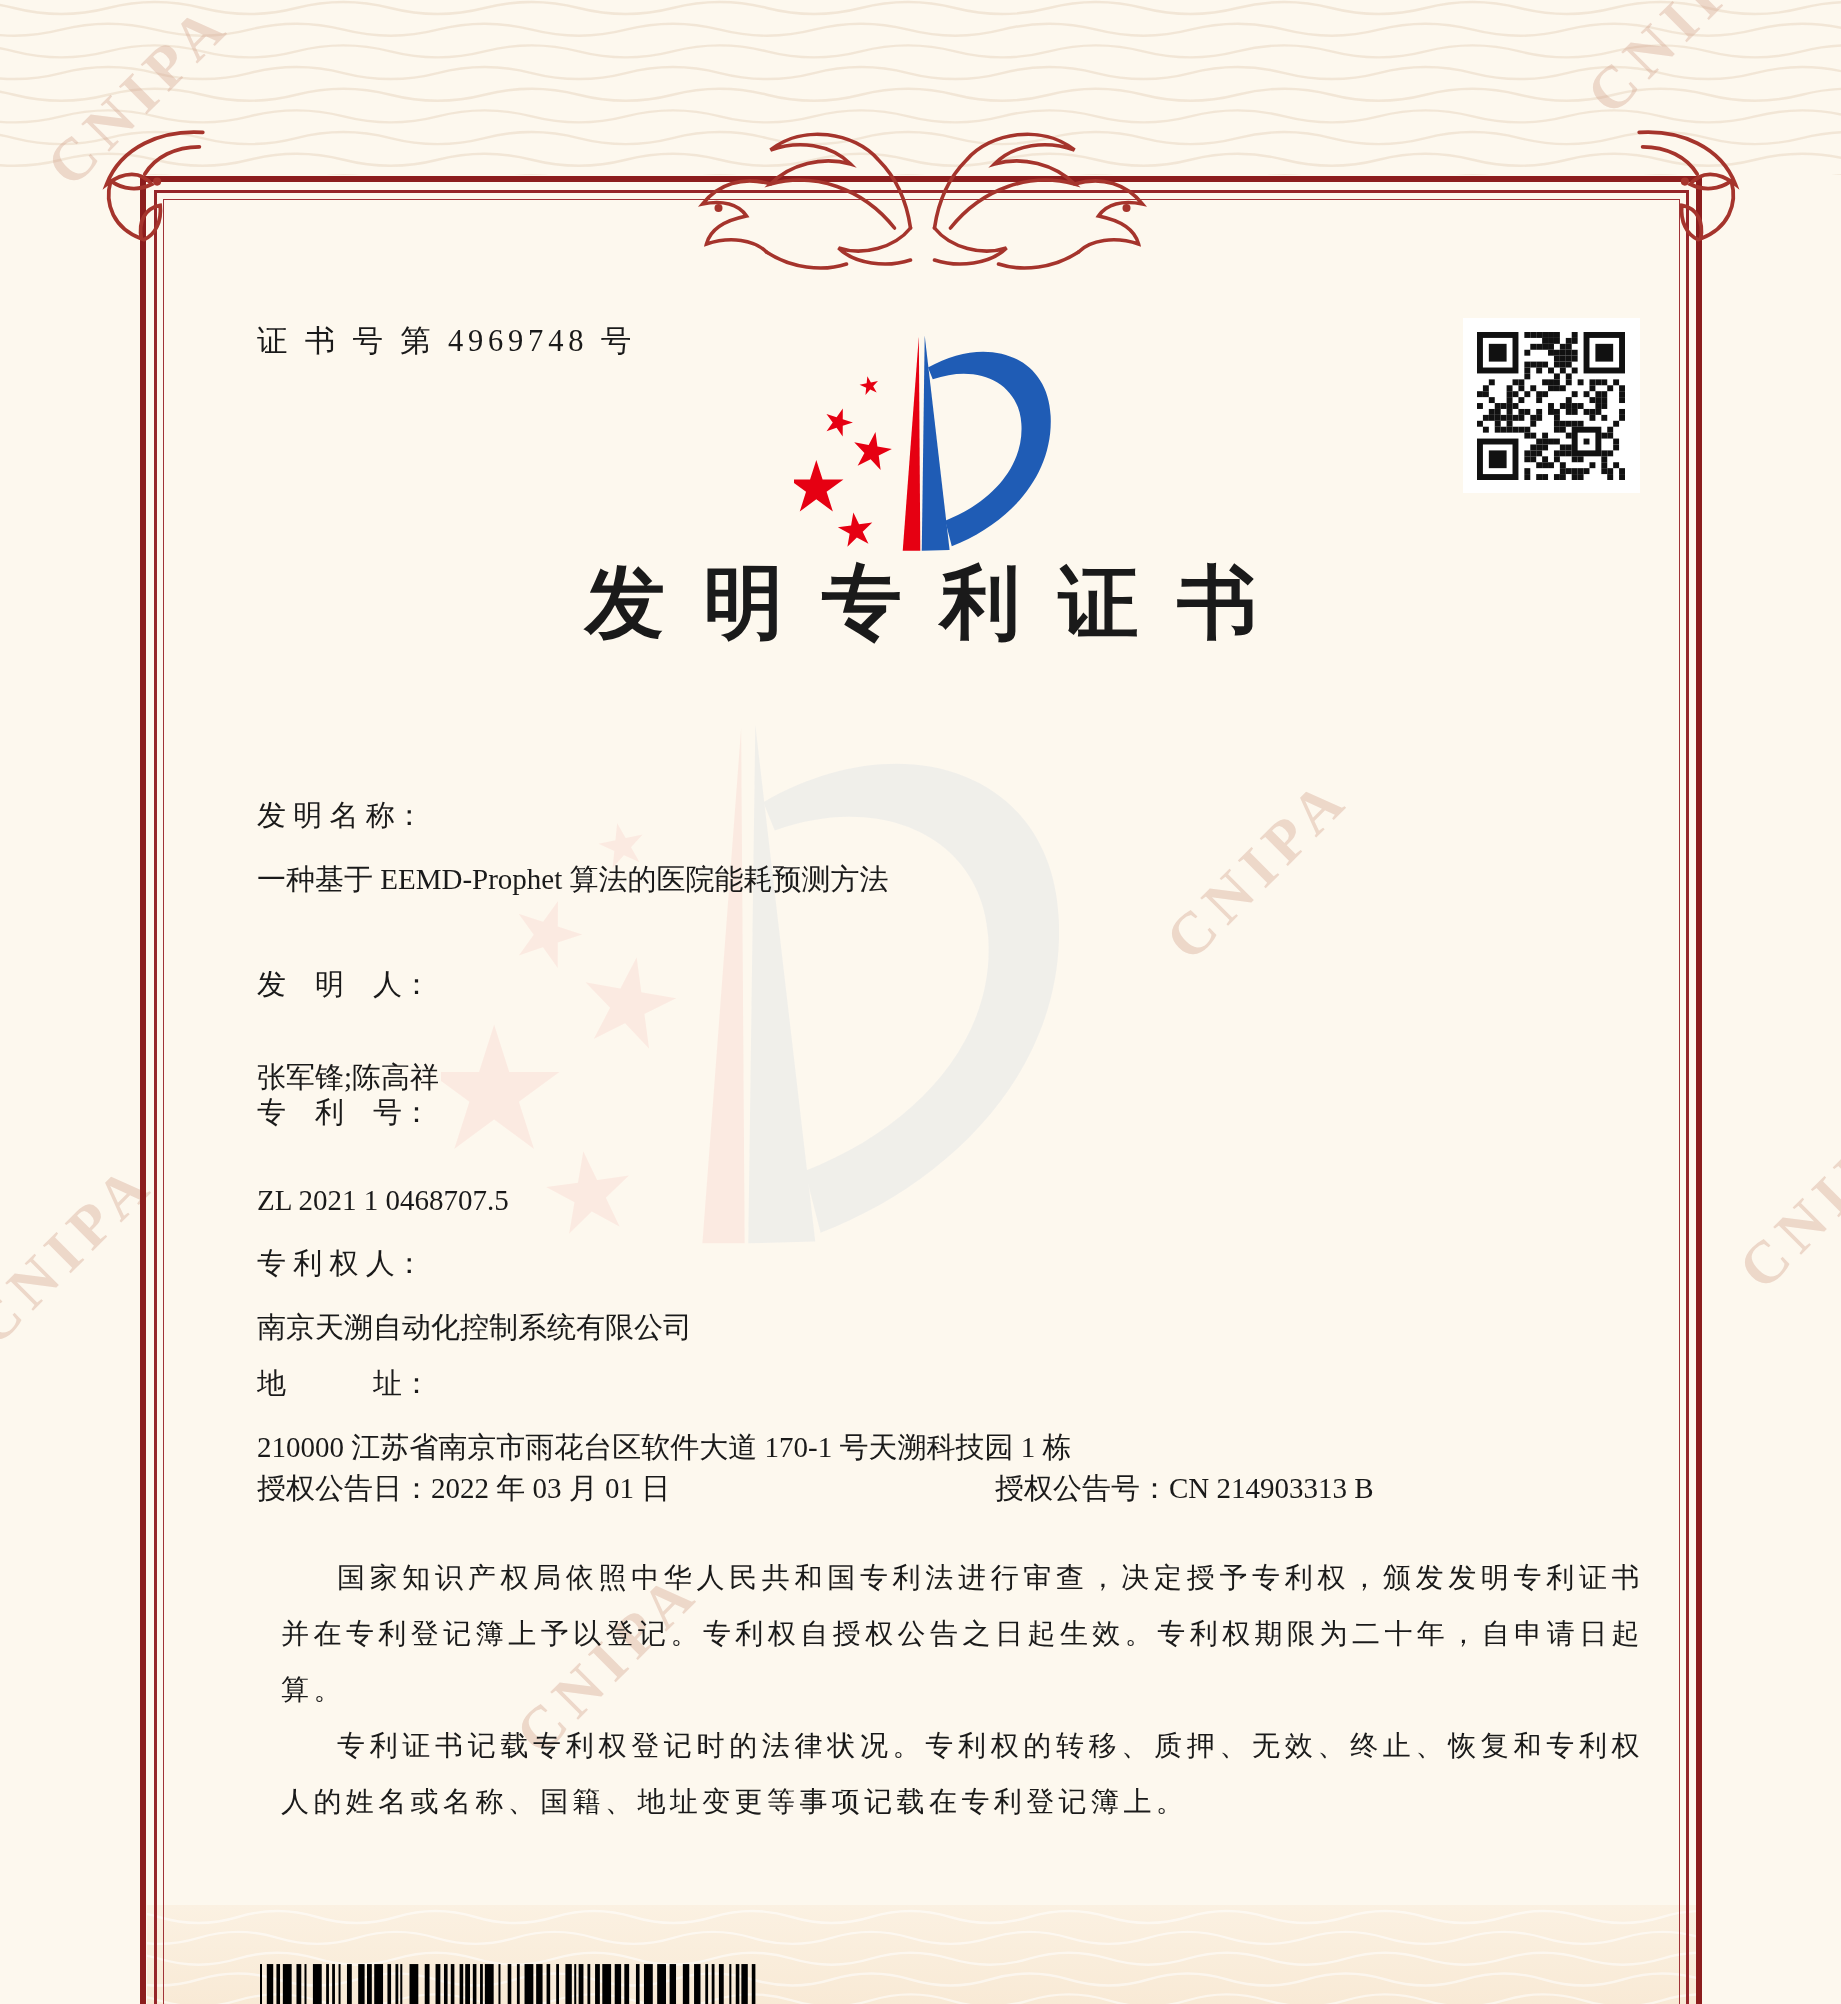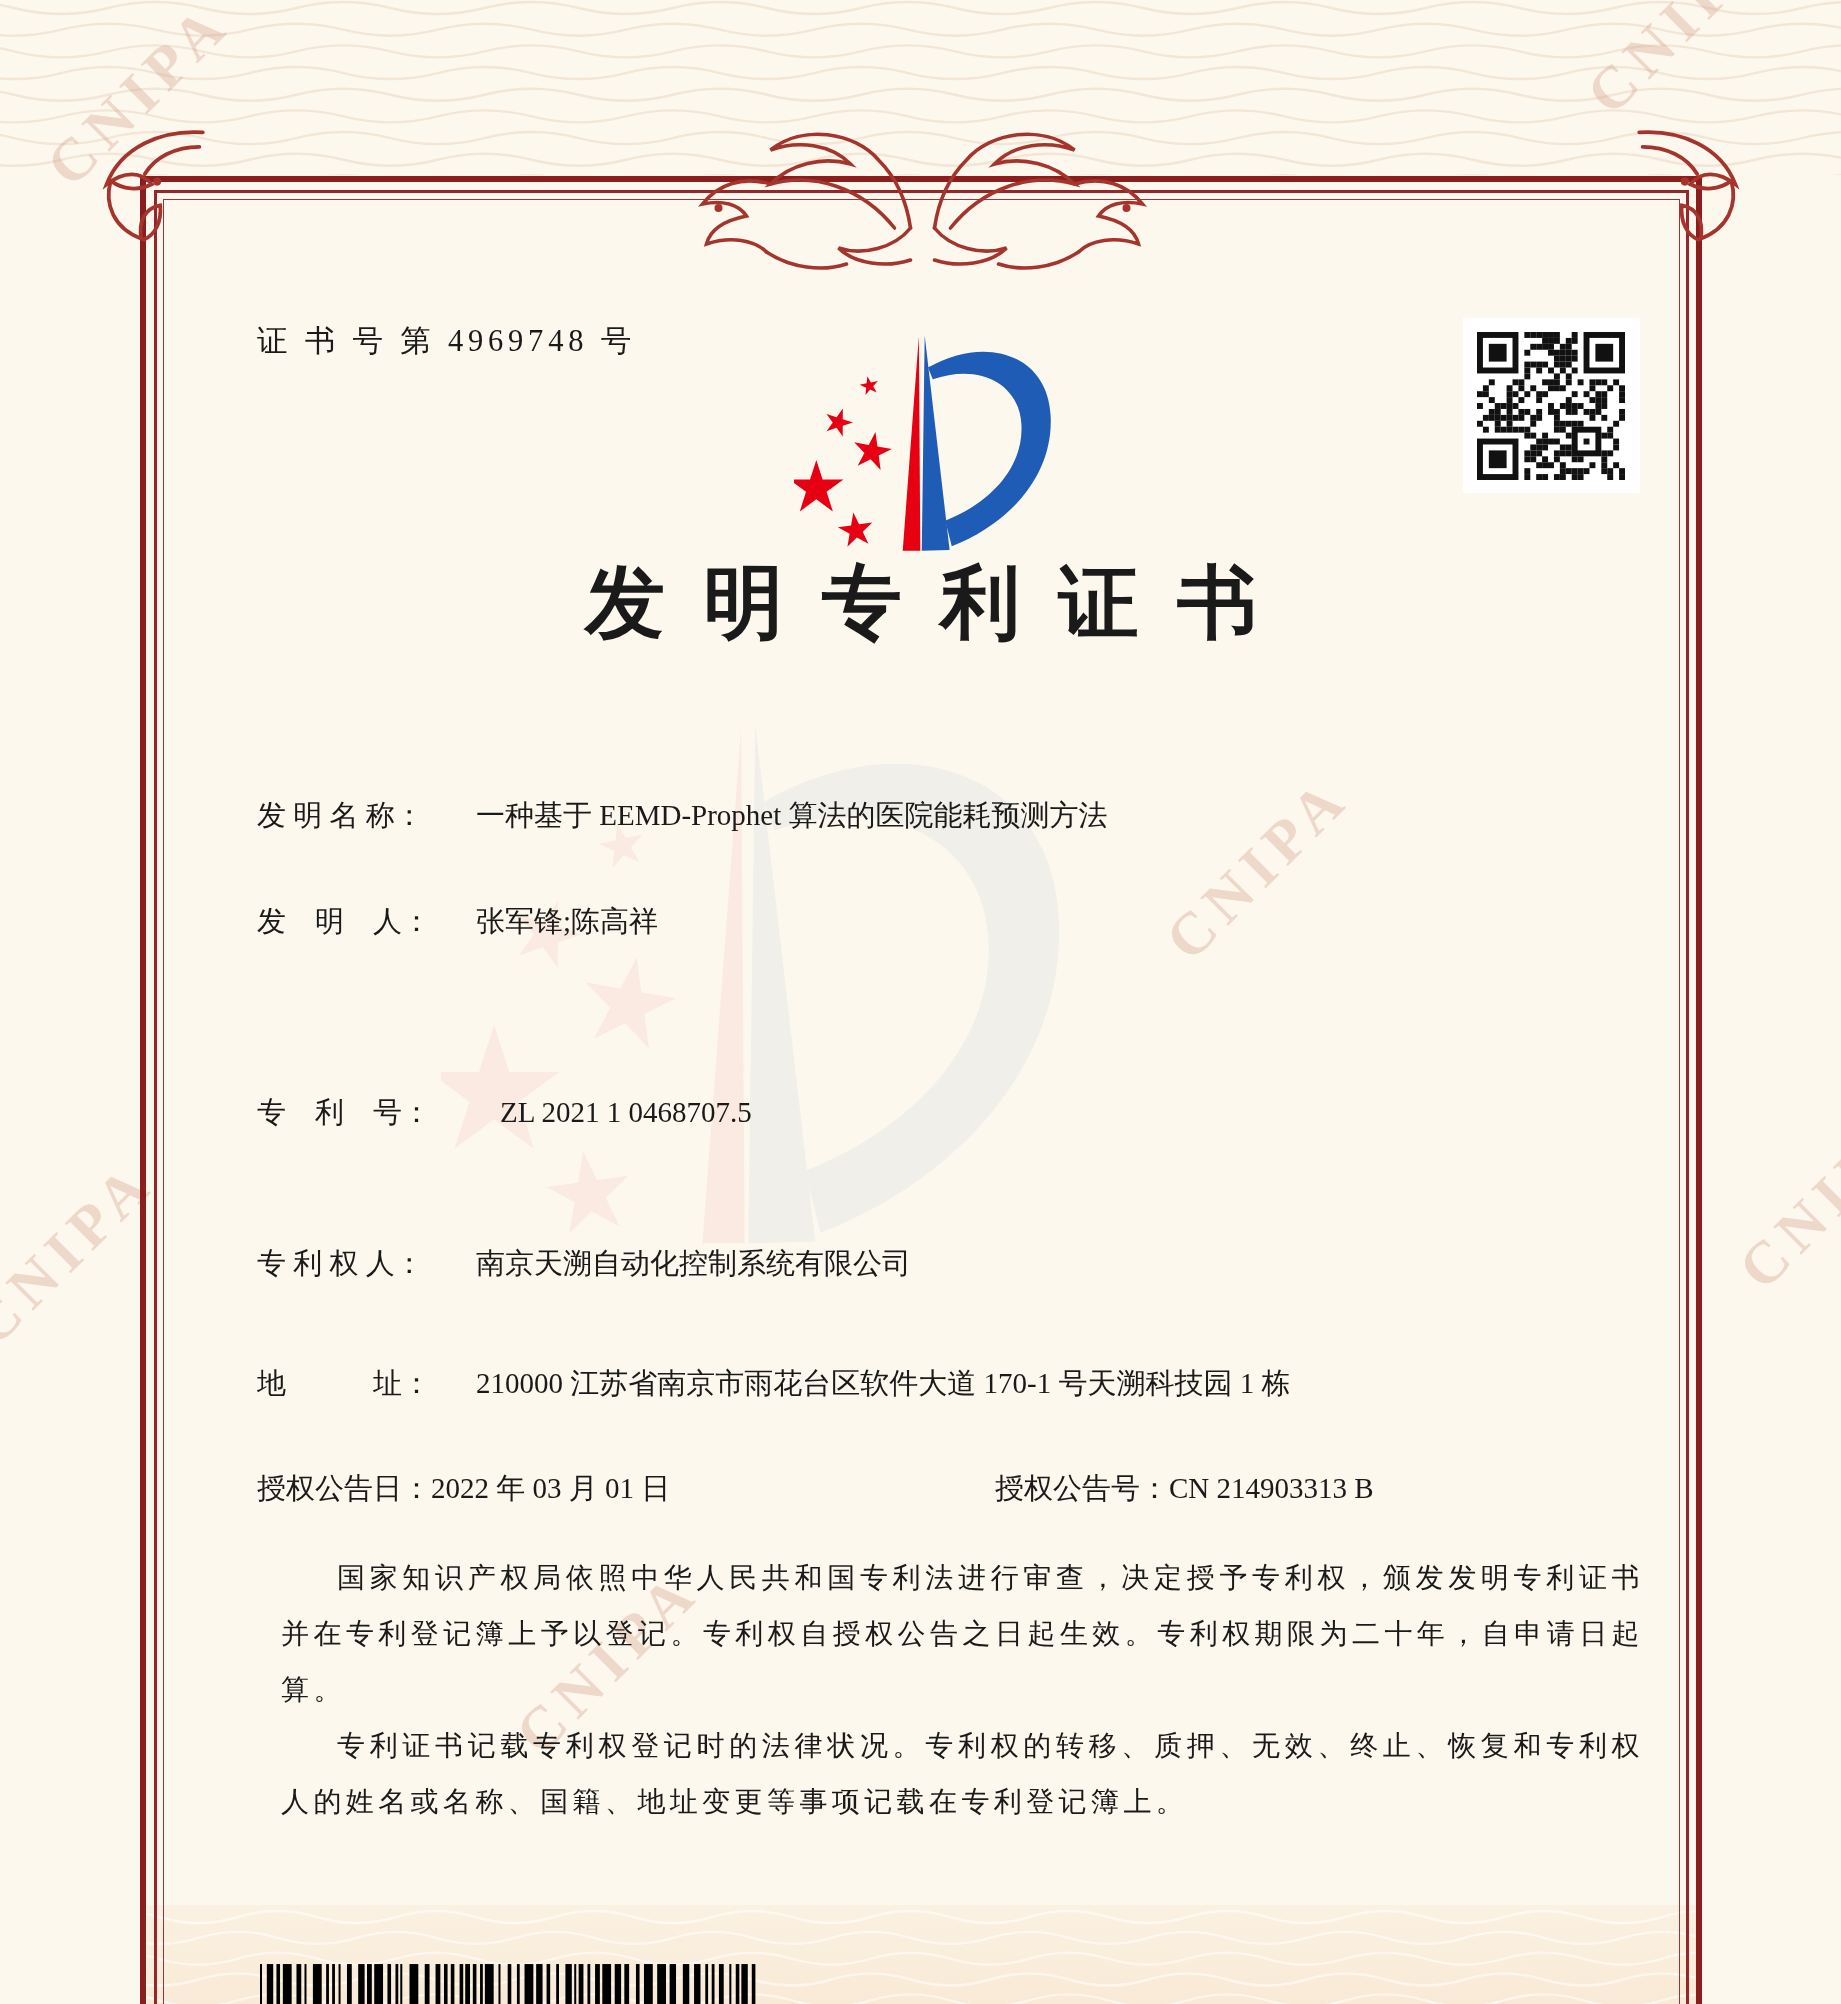--- a/index.html
+++ b/index.html
@@ -38,25 +38,25 @@
   #cert-no{left:257px;top:321px;font-size:30.5px;letter-spacing:4.8px;z-index:5;}
   #cnipa-logo{left:794px;top:331px;z-index:5;}
   #qr-box{left:1463px;top:318px;width:177px;height:175px;background:#fff;z-index:5;}
   #qr-box svg{position:absolute;left:14.4px;top:13.6px;}
   #doc-title{
     left:0;right:0;top:550px;text-align:center;font-size:80px;font-weight:bold;
     letter-spacing:0.48em;text-indent:0.48em;z-index:5;
   }
 
   
-  .frow{position:absolute;left:257px;right:217px;display:flex;font-size:29px;line-height:64px;z-index:5;}
+  .frow{position:absolute;left:257px;right:217px;display:flex;font-size:29px;line-height:64px;z-index:5;flex-direction:column;}
   .flabel{flex:none;min-width:219px;white-space:nowrap;}
   .fvalue{flex:1;}
   #row-name{top:783px;}
-  #row-inventor{top:889px;}
+  #row-inventor{top:952px;gap:29px;}
   #row-patno{top:1080px;gap:24px;}
   #row-filing{top:1120px;}
   #row-patentee{top:1231px;}
   #row-address{top:1351px;}
   #row-grant{top:1456px;}
   #grant-no-cell{position:absolute;left:738px;top:0;white-space:nowrap;}
   #grant-date-cell{white-space:nowrap;}
 
   
   #body-text{

